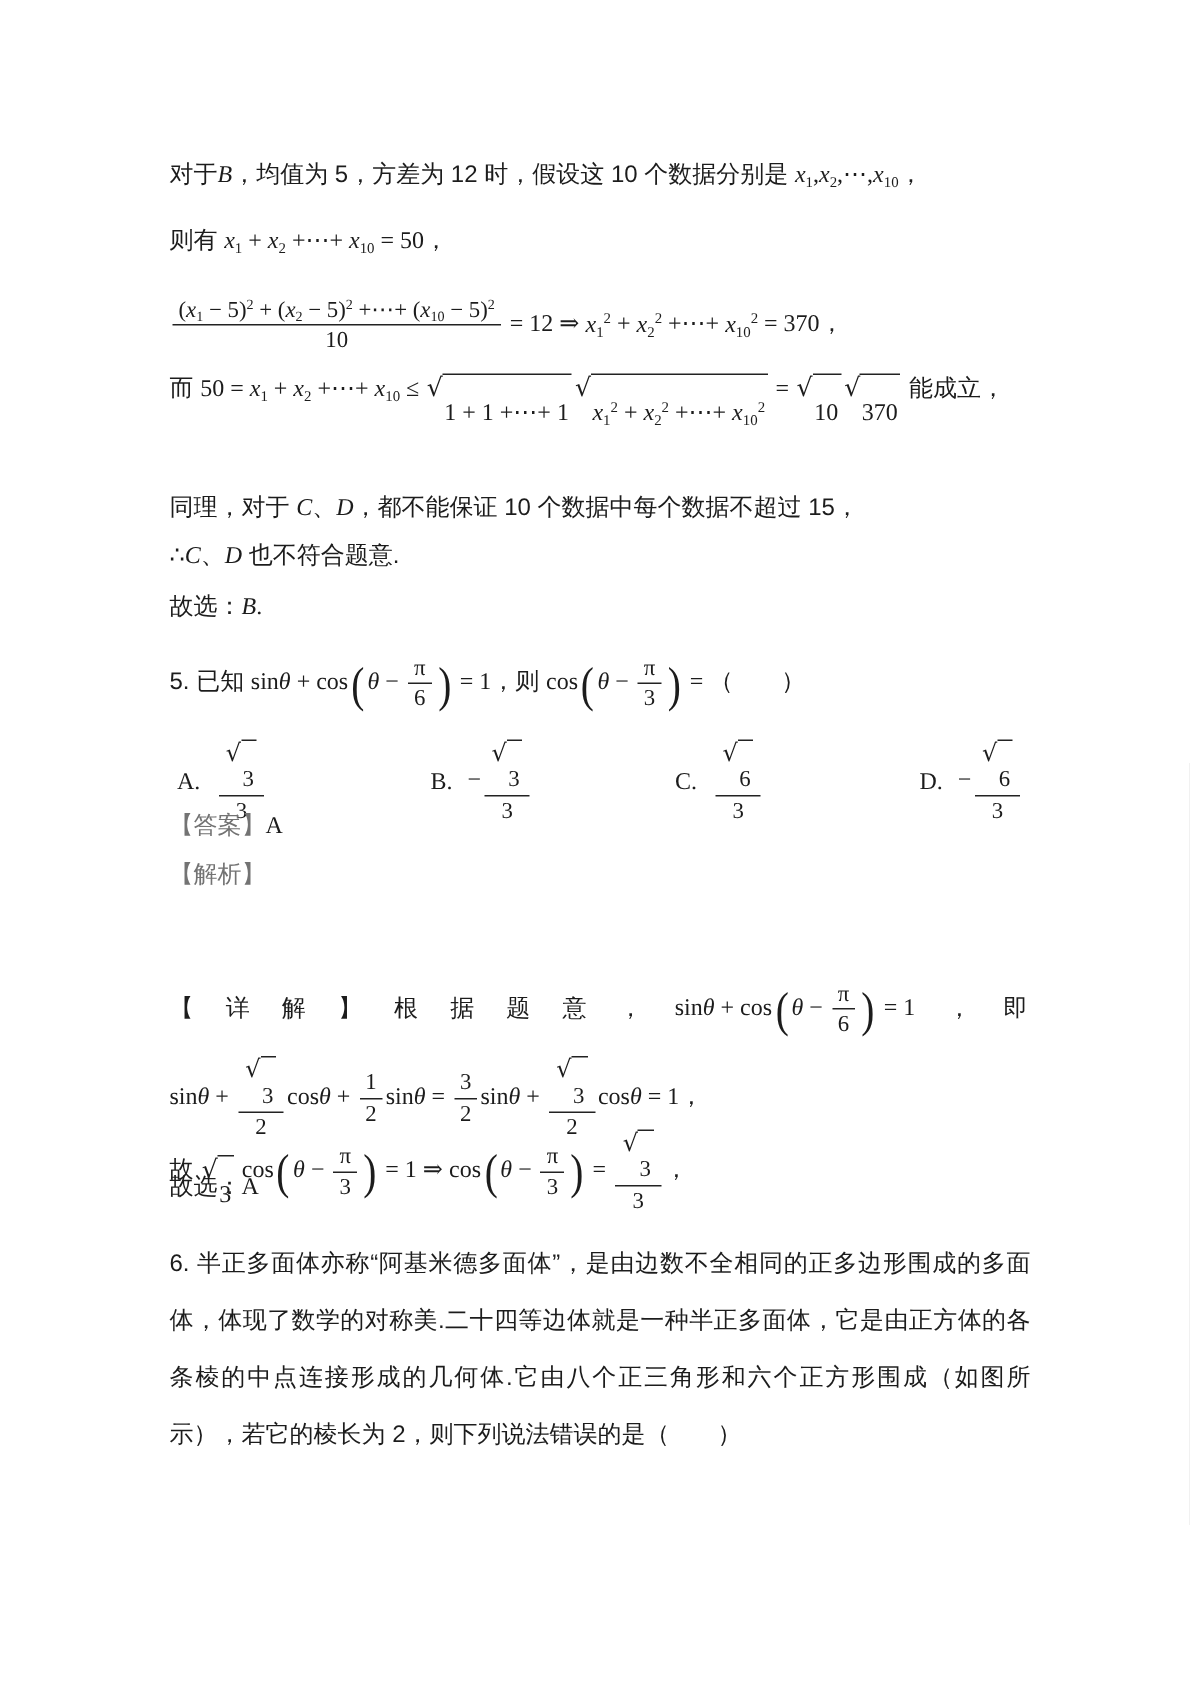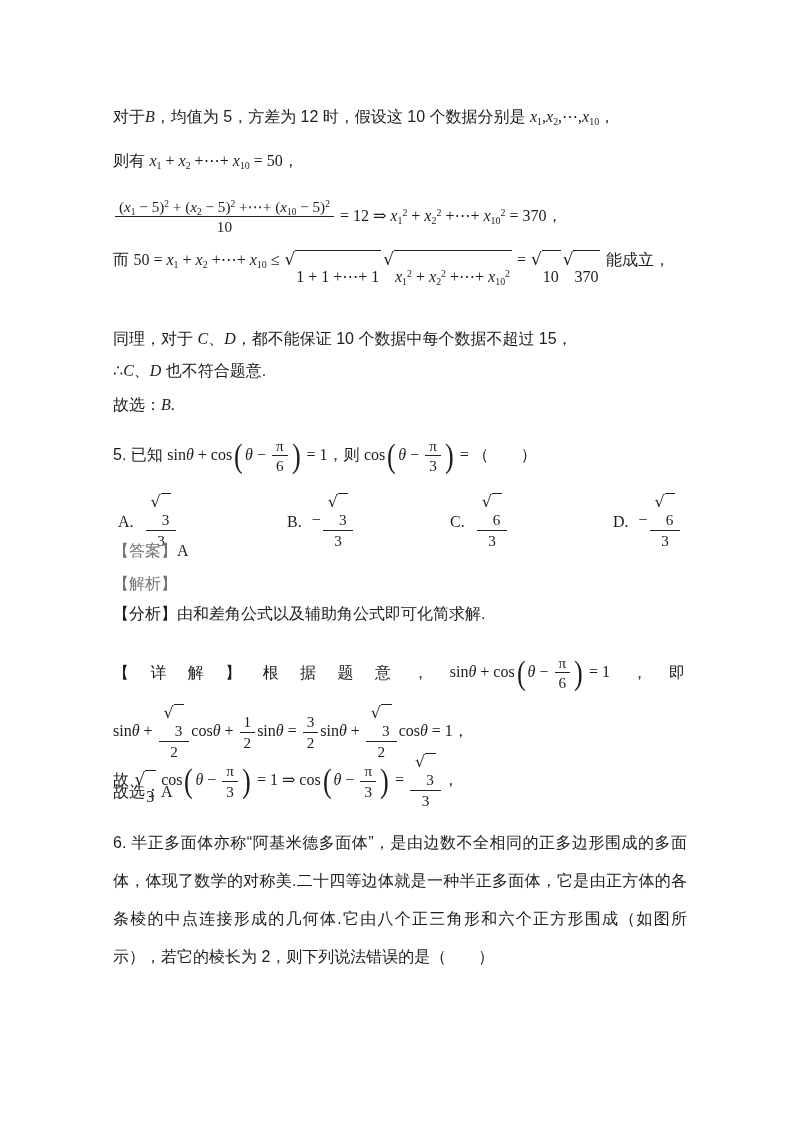--- a/index.html
+++ b/index.html
@@ -117,21 +117,20 @@
       <div class="opt" style="left: 500px;">
         <span class="seg-m">D.</span>
         <span class="grp"><span class="seg-m">−</span><span class="frac"><span class="num"><span class="sqrt">
                 <span class="radsign">√</span>
                 <span class="radicand"><span class="seg-m">6</span></span>
               </span></span><span class="den"><span class="seg-m">3</span></span></span></span>
       </div>
     </div>
     <div class="blk" style="top: 539px;"><span class="seg-tag">【答案】</span><span class="seg-m">A</span></div>
     <div class="blk" style="top: 572px;"><span class="seg-tag">【解析】</span></div>
-    <div class="blk" style="top: 602px;"><span class="seg-t">【分析】由和差角公式以及辅助角公式即可化简求解.</span></div>
     <div class="blk spread" style="top: 640px;">
       <span class="seg-t">【</span>
       <span class="seg-t">详</span>
       <span class="seg-t">解</span>
       <span class="seg-t">】</span>
       <span class="seg-t">根</span>
       <span class="seg-t">据</span>
       <span class="seg-t">题</span>
       <span class="seg-t">意</span>
       <span class="seg-t">，</span>

